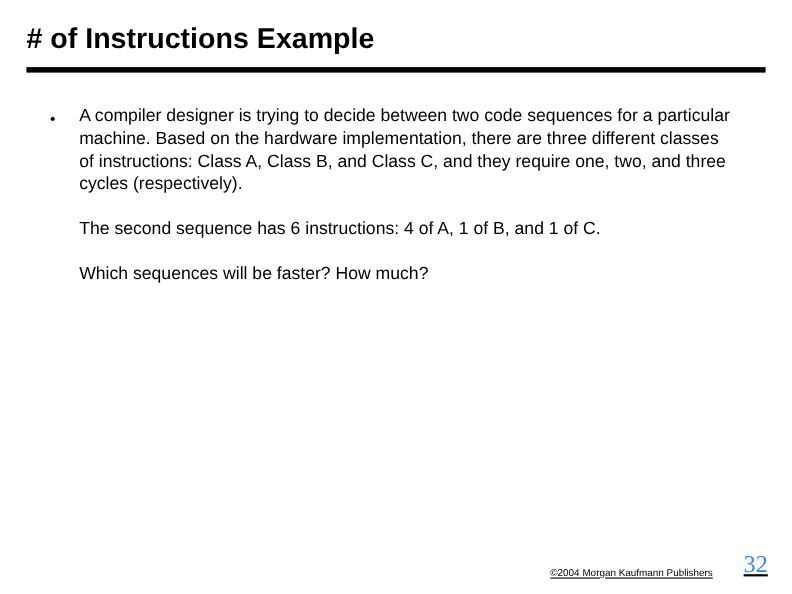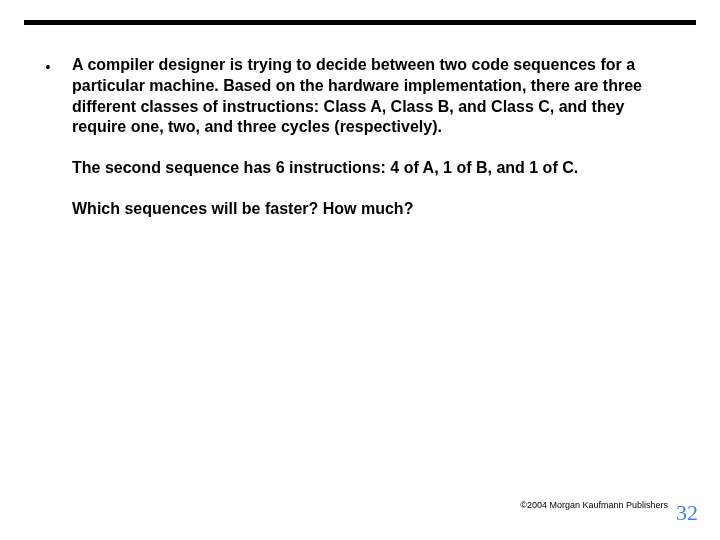--- a/index.html
+++ b/index.html
@@ -41,53 +41,55 @@
       flex-shrink: 0;
       text-align: center;
       font-size: 14px;
       line-height: 20px;
       color: #000;
       padding-top: 2px;
     }
     .text-cell {
       flex: 1;
       font-size: 16px;
-      font-weight: bold;
+      font-weight: normal;
       color: #000;
       line-height: 1.3;
       padding-right: 30px;
     }
     .para {
       margin-bottom: 20px;
     }
     .para.tight {
       margin-bottom: 0;
     }
     .footer {
       position: absolute;
       bottom: 14px;
       right: 22px;
       display: flex;
-      align-items: flex-start;
-      gap: 8px;
+      align-items: flex-end;
+      gap: 28px;
+      text-decoration: underline;
     }
     .copyright {
       font-size: 9px;
       color: #000;
     }
     .pagenum {
       font-size: 22px;
       color: #3b82f6;
       font-family: "Times New Roman", Times, serif;
     }
   </style>
 </head>
 <body>
 
 <div class="slide">
+  <h1 class="title"># of Instructions Example</h1>
   <hr class="title-rule">
 
   <div class="content">
     <div class="bullet-cell">•</div>
     <div class="text-cell">
       <p class="para">A compiler designer is trying to decide between two code sequences for a particular machine.  Based on the hardware implementation, there are three different classes of instructions:  Class A, Class B, and Class C, and they require one, two, and three cycles (respectively).</p>
       <p class="para">The second sequence has 6 instructions:  4 of A, 1 of B, and 1 of C.</p>
       <p class="para tight">Which sequences will be faster?  How much?</p>
     </div>
   </div>

